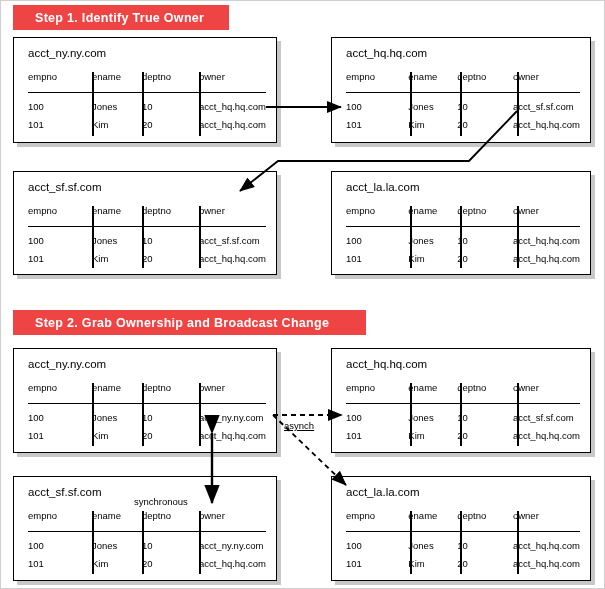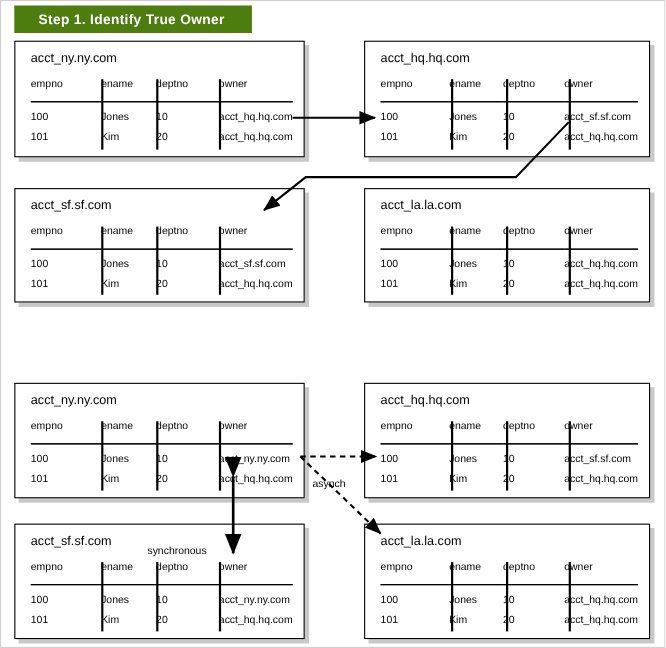--- a/index.html
+++ b/index.html
@@ -16,21 +16,21 @@
     width: 605px;
     height: 589px;
     background: #ffffff;
     overflow: hidden;
     border: 1px solid #cfcfcf;
     box-sizing: border-box;
   }
   
   .banner {
     position: absolute;
-    background: #4d7c0f;
+    background: #ef4444;
     color: #ffffff;
     font-weight: bold;
     font-size: 12.5px;
     letter-spacing: 0.3px;
     display: flex;
     align-items: center;
     padding-left: 22px;
     box-sizing: border-box;
     white-space: nowrap;
   }
@@ -230,20 +230,23 @@
         <tr>
           <td>101</td>
           <td>Kim</td>
           <td>20</td>
           <td>acct_hq.hq.com</td>
         </tr>
       </tbody>
     </table>
   </div>
 
+  <div class="banner" style="left:12px; top:309px; width:353px; height:25px;">
+    <span>Step  2.  Grab Ownership and Broadcast Change</span>
+  </div>
 
   <div class="panel" style="left:12px; top:347px; width:264px; height:105px;">
     <div class="panel-title">acct_ny.ny.com</div>
     <div class="colrule" style="left:78px; top:34px; height:63px;"></div>
     <div class="colrule" style="left:128px; top:34px; height:63px;"></div>
     <div class="colrule" style="left:185px; top:34px; height:63px;"></div>
     <table class="tbl">
       <thead>
           <tr class="hdr-row">
         <th class="c-empno">empno</th>
@@ -383,16 +386,16 @@
 
     <g>
       <path d="M272,414 L345,484" stroke="#000" stroke-width="1.9" fill="none" stroke-dasharray="5,4" marker-end="url(#ah)"></path>
     </g>
 
     <g>
       <path d="M211,432 L211,502" stroke="#000" stroke-width="2.4" fill="none" marker-end="url(#ah)" marker-start="url(#ah)"></path>
     </g>
   </svg>
 
-  <div class="conn-label" style="left:283px; top:434px;">asynch</div>
+  <div class="conn-label" style="left:283px; top:419px;text-decoration:underline;">asynch</div>
   <div class="conn-label" style="left:133px; top:459px;margin-top:36px;">synchronous</div>
 
 </div>
 
 </body></html>

